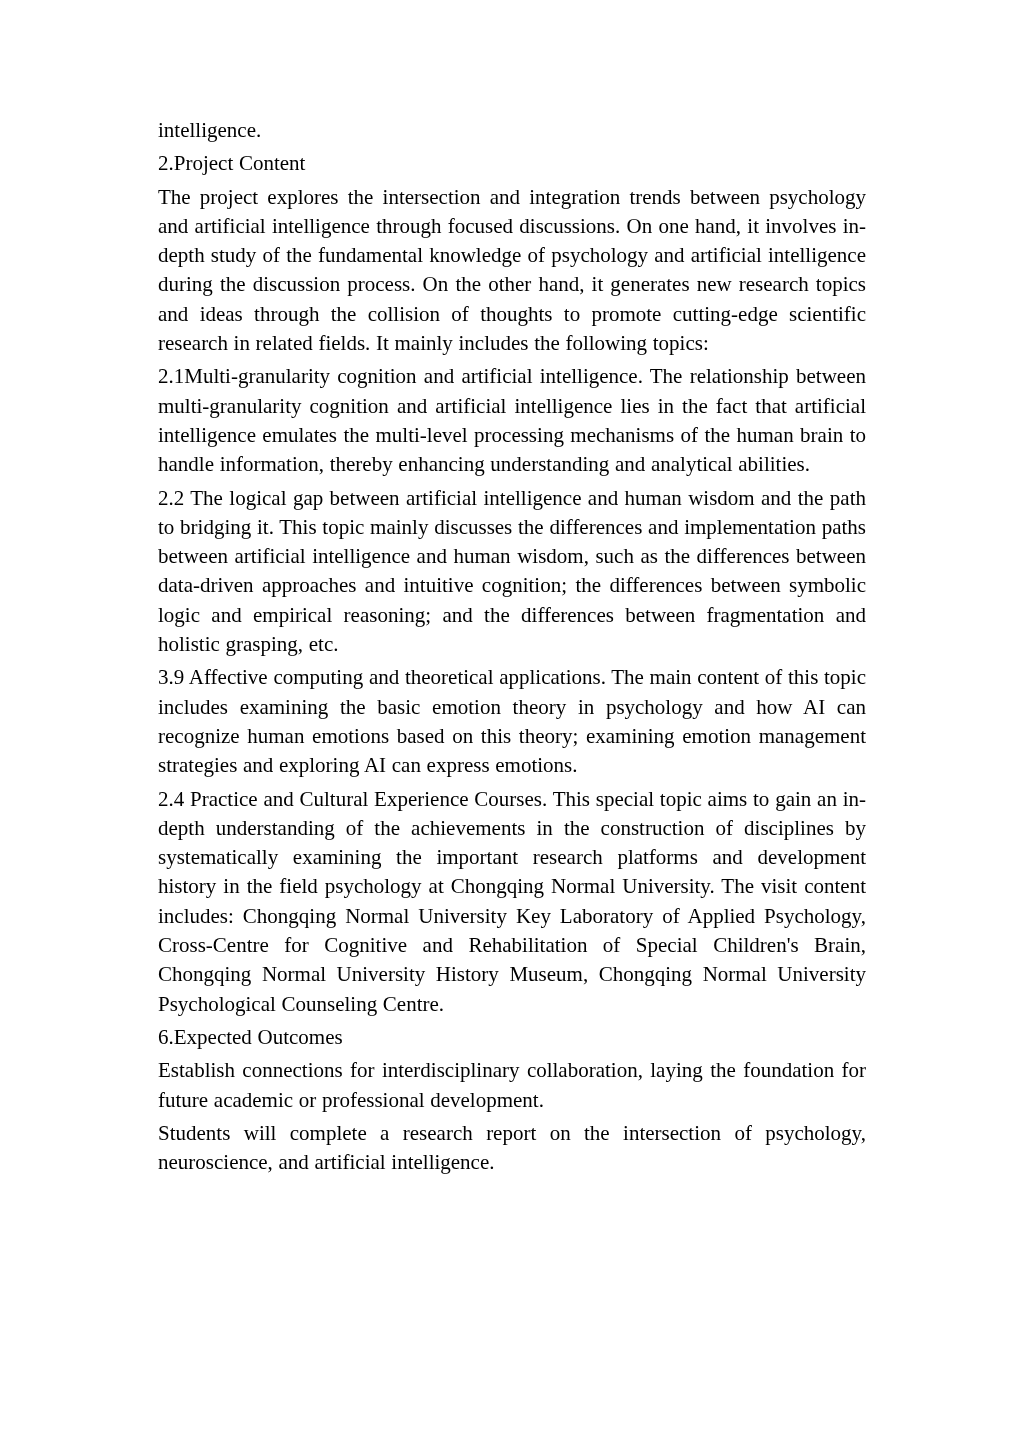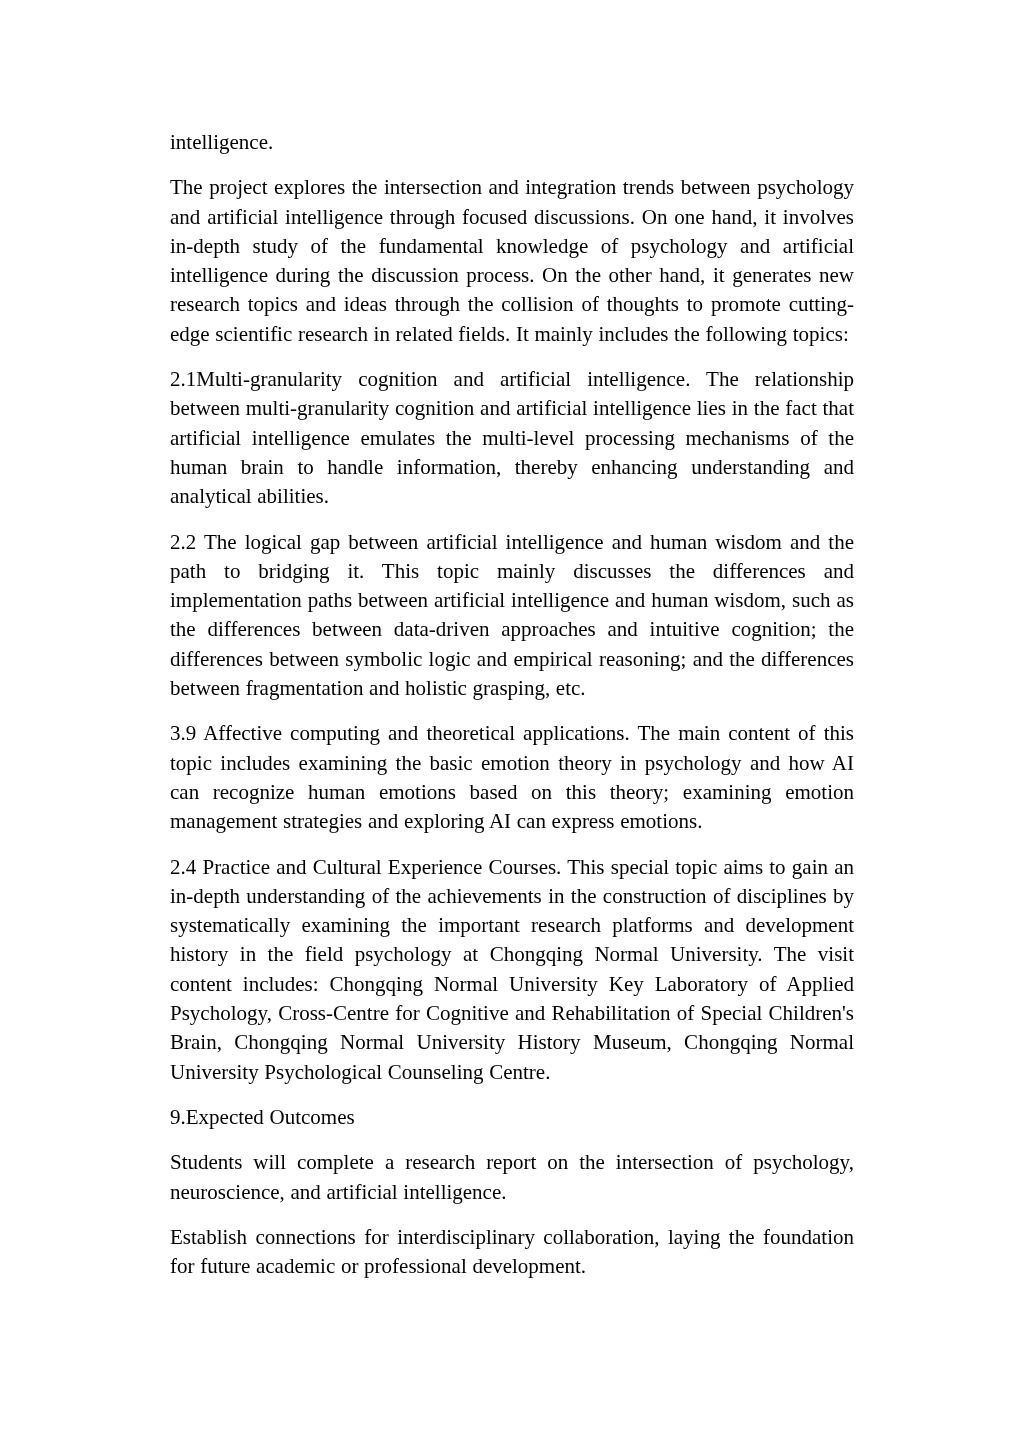--- a/index.html
+++ b/index.html
@@ -16,37 +16,38 @@
     font-family: "Liberation Serif", "DejaVu Serif", serif;
     color: #000000;
   }
   .text-block {
     position: absolute;
     left: 154px;
     top: 112px;
     width: 716px;
   }
   .text-block p {
-    margin: 16px;
+    margin: 4px;
     padding: 0;
     font-size: 21px;
     line-height: 29.3px;
     text-align: justify;
     text-justify: inter-word;
     word-spacing: 0.02em;
   }
 </style>
 </head>
 <body>
 
 <div class="page">
   <div class="text-block">
     <p>intelligence.</p>
+    <p>2.Project Content</p>
     <p>The project explores the intersection and integration trends between psychology and artificial intelligence through focused discussions. On one hand, it involves in-depth study of the fundamental knowledge of psychology and artificial intelligence during the discussion process. On the other hand, it generates new research topics and ideas through the collision of thoughts to promote cutting-edge scientific research in related fields. It mainly includes the following topics:</p>
     <p>2.1Multi-granularity cognition and artificial intelligence. The relationship between multi-granularity cognition and artificial intelligence lies in the fact that artificial intelligence emulates the multi-level processing mechanisms of the human brain to handle information, thereby enhancing understanding and analytical abilities.</p>
     <p>2.2 The logical gap between artificial intelligence and human wisdom and the path to bridging it. This topic mainly discusses the differences and implementation paths between artificial intelligence and human wisdom, such as the differences between data-driven approaches and intuitive cognition; the differences between symbolic logic and empirical reasoning; and the differences between fragmentation and holistic grasping, etc.</p>
     <p>3.9 Affective computing and theoretical applications. The main content of this topic includes examining the basic emotion theory in psychology and how AI can recognize human emotions based on this theory; examining emotion management strategies and exploring AI can express emotions.</p>
     <p>2.4 Practice and Cultural Experience Courses. This special topic aims to gain an in-depth understanding of the achievements in the construction of disciplines by systematically examining the important research platforms and development history in the field psychology at Chongqing Normal University. The visit content includes: Chongqing Normal University Key Laboratory of Applied Psychology, Cross-Centre for Cognitive and Rehabilitation of Special Children's Brain, Chongqing Normal University History Museum, Chongqing Normal University Psychological Counseling Centre.</p>
-    <p>9.Expected Outcomes</p>
+    <p>6.Expected Outcomes</p>
+    <p>Establish connections for interdisciplinary collaboration, laying the foundation for future academic or professional development.</p>
     <p>Students will complete a research report on the intersection of psychology, neuroscience, and artificial intelligence.</p>
-    <p>Establish connections for interdisciplinary collaboration, laying the foundation for future academic or professional development.</p>
   </div>
 </div>
 
 </body></html>

